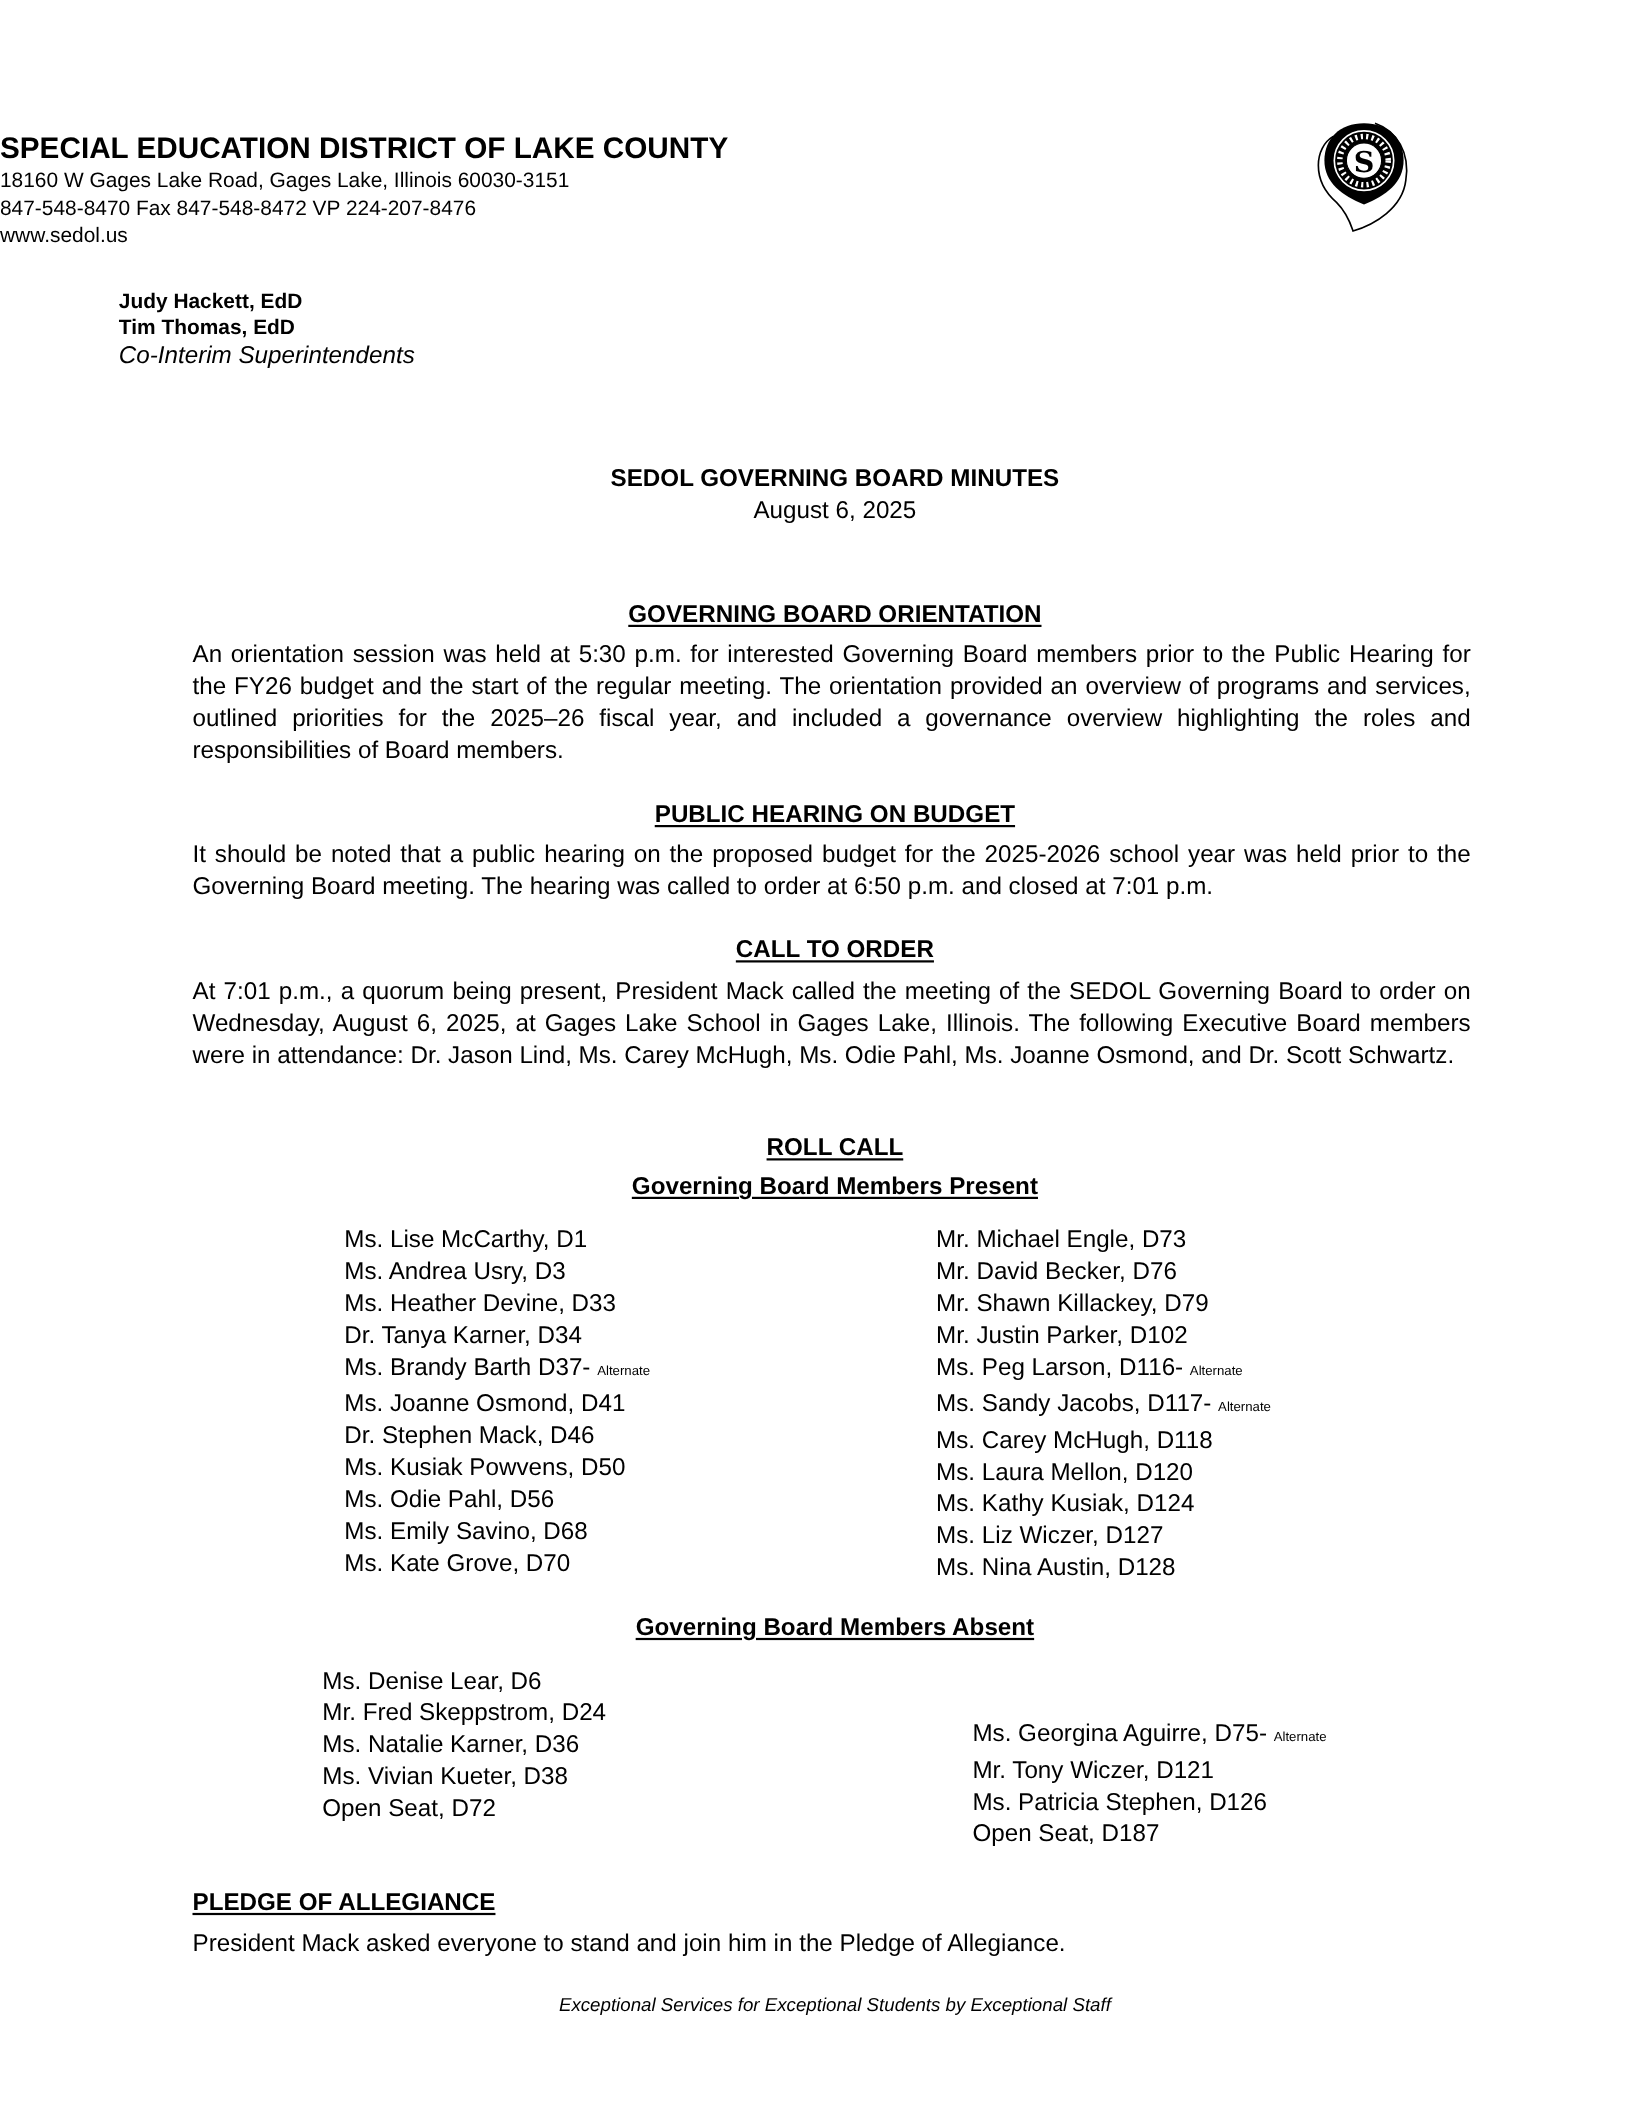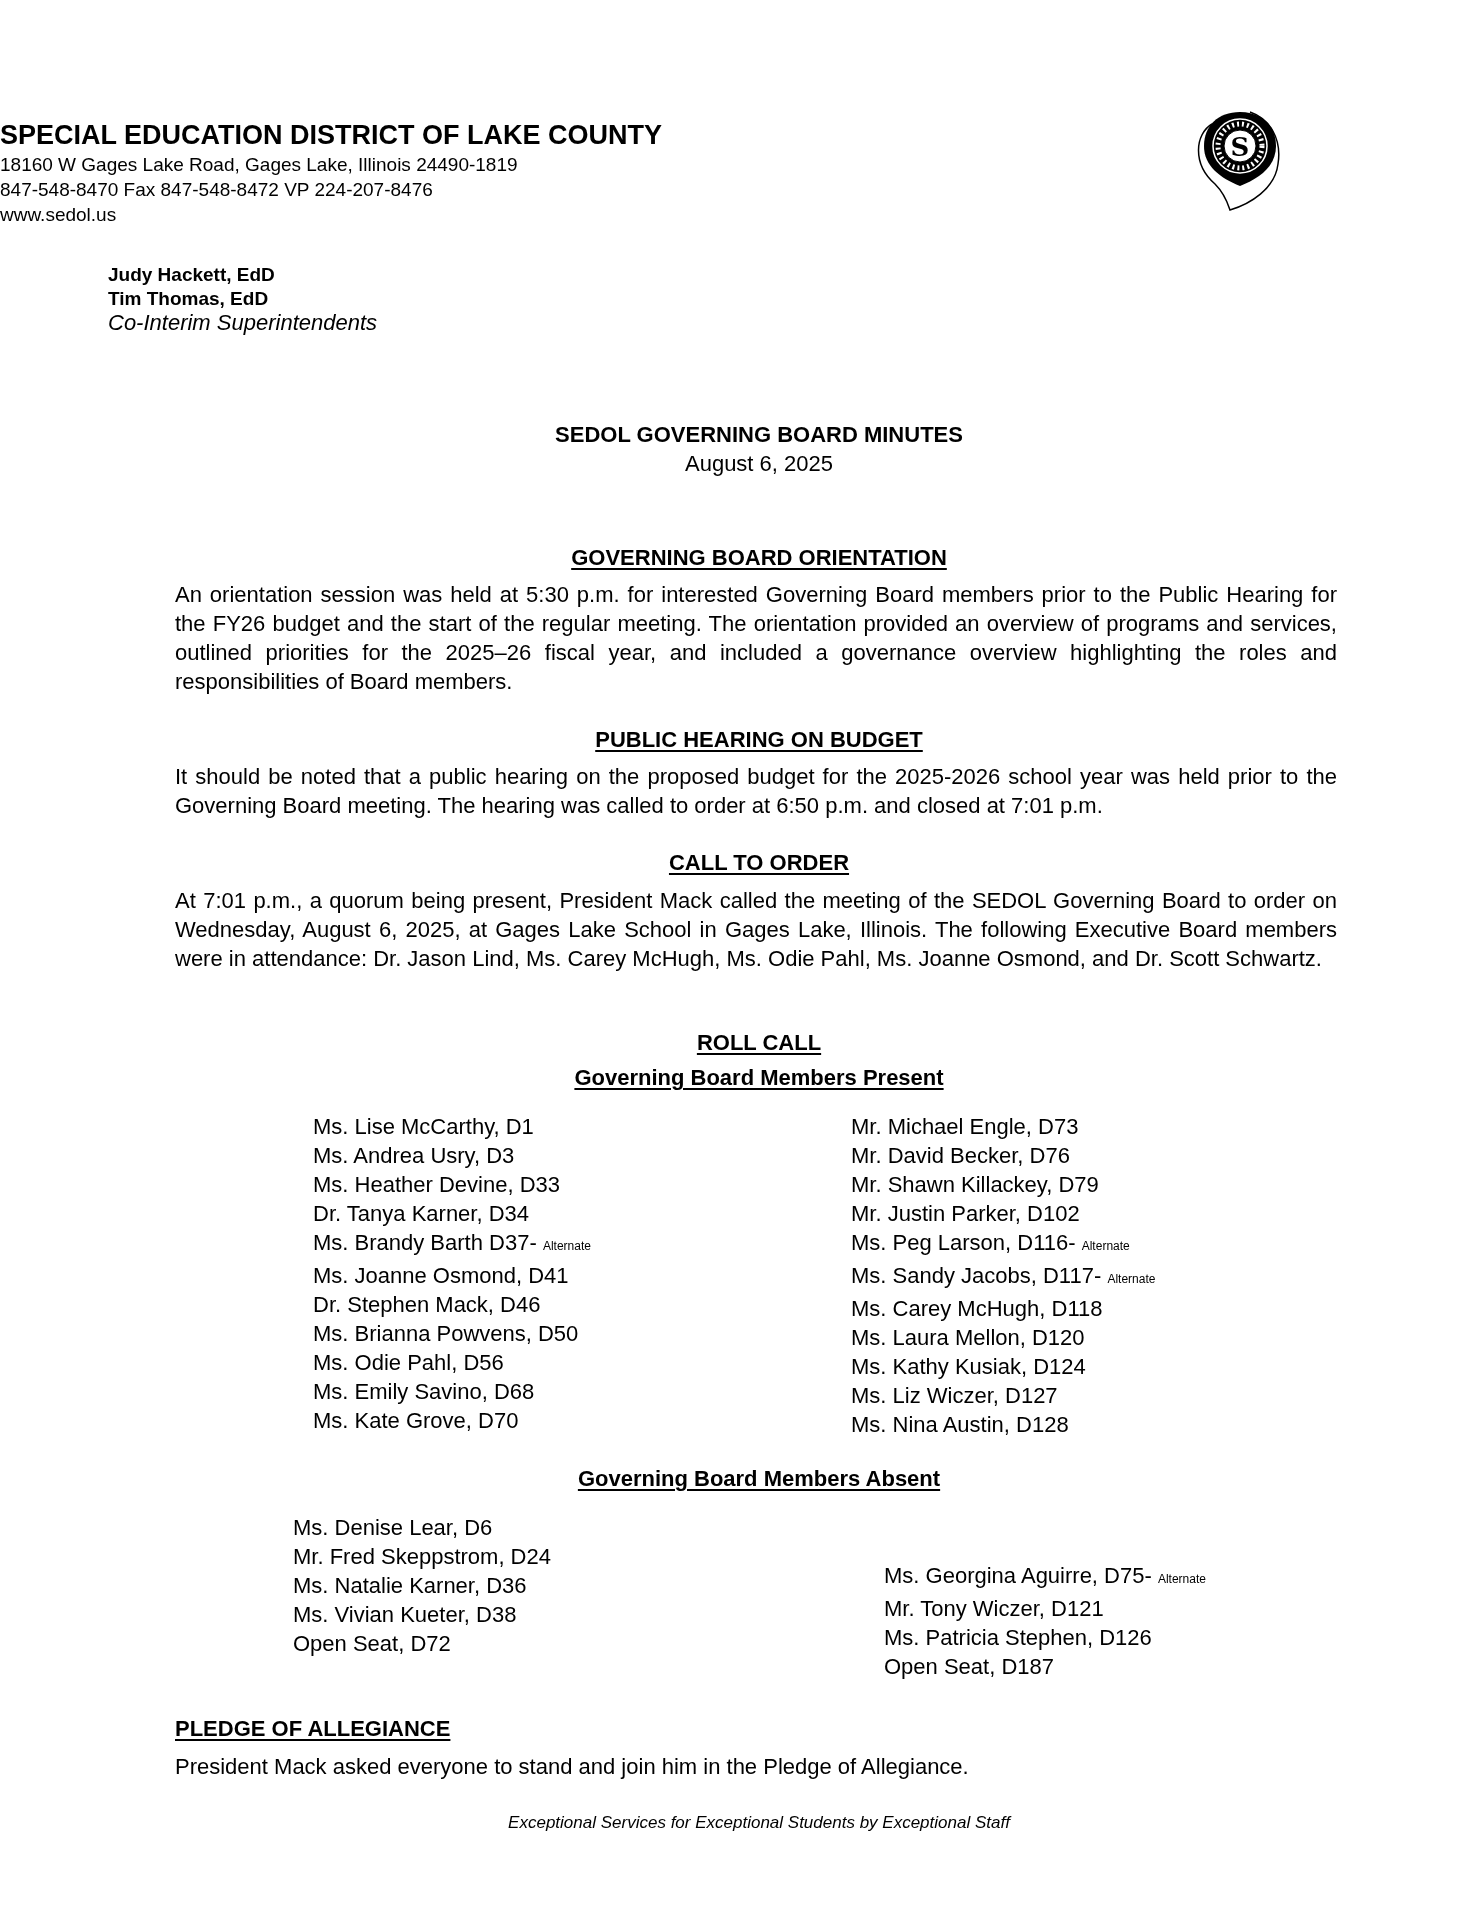--- a/index.html
+++ b/index.html
@@ -42,21 +42,21 @@
     .pledge-head {
       position: absolute; left: 175px; top: 1716px; font-size: 22px; font-weight: bold;
       text-decoration: underline; text-underline-offset: 3px; text-decoration-thickness: 2px;
     }
   </style>
 </head>
 <body>
 
 <div class="letterhead">
   <p class="org-name">SPECIAL EDUCATION DISTRICT OF LAKE COUNTY</p>
-  <p class="addr-line">18160 W Gages Lake Road, Gages Lake, Illinois 24490-1819</p>
+  <p class="addr-line">18160 W Gages Lake Road, Gages Lake, Illinois 60030-3151</p>
   <p class="addr-line">847-548-8470  Fax 847-548-8472  VP 224-207-8476</p>
   <p class="addr-line">www.sedol.us</p>
 </div>
 
 <div class="logo">
   <svg width="100" height="108" viewBox="0 0 100 108">
     <path d="M22 20 C 5 30, 2 60, 25 80 C 35 90, 38 100, 40 106 C 60 100, 85 85, 88 60 C 92 35, 80 15, 60 8" fill="none" stroke="#000" stroke-width="1.5"></path>
     <path d="M50 8 C 28 8, 14 22, 14 42 C 14 62, 30 74, 50 82 C 70 74, 86 62, 86 42 C 86 22, 72 8, 50 8 Z" fill="#000"></path>
     <circle cx="50" cy="42" r="27" fill="none" stroke="#fff" stroke-width="1.5"></circle>
     <circle cx="50" cy="42" r="22" fill="none" stroke="#fff" stroke-width="5" stroke-dasharray="2 3"></circle>
@@ -89,21 +89,21 @@
 <div class="heading" style="top:1065px;">Governing Board Members Present</div>
 
 <ul class="members" style="left:293px; top:1112px;margin-left:20px;">
     <li><span>Ms. Lise McCarthy, D1</span></li>
     <li><span>Ms. Andrea Usry, D3</span></li>
     <li><span>Ms. Heather Devine, D33</span></li>
     <li><span>Dr. Tanya Karner, D34</span></li>
     <li><span>Ms. Brandy Barth D37- </span><span class="alt">Alternate</span></li>
     <li><span>Ms. Joanne Osmond, D41</span></li>
     <li><span>Dr. Stephen Mack, D46</span></li>
-    <li><span>Ms. Brianna Powvens, D50</span></li>
+    <li><span>Ms. Kusiak Powvens, D50</span></li>
     <li><span>Ms. Odie Pahl, D56</span></li>
     <li><span>Ms. Emily Savino, D68</span></li>
     <li><span>Ms. Kate Grove, D70</span></li>
   </ul>
 <ul class="members" style="left:851px; top:1112px;">
     <li><span>Mr. Michael Engle, D73</span></li>
     <li><span>Mr. David Becker, D76</span></li>
     <li><span>Mr. Shawn Killackey, D79</span></li>
     <li><span>Mr. Justin Parker, D102</span></li>
     <li><span>Ms. Peg Larson, D116- </span><span class="alt">Alternate</span></li>

